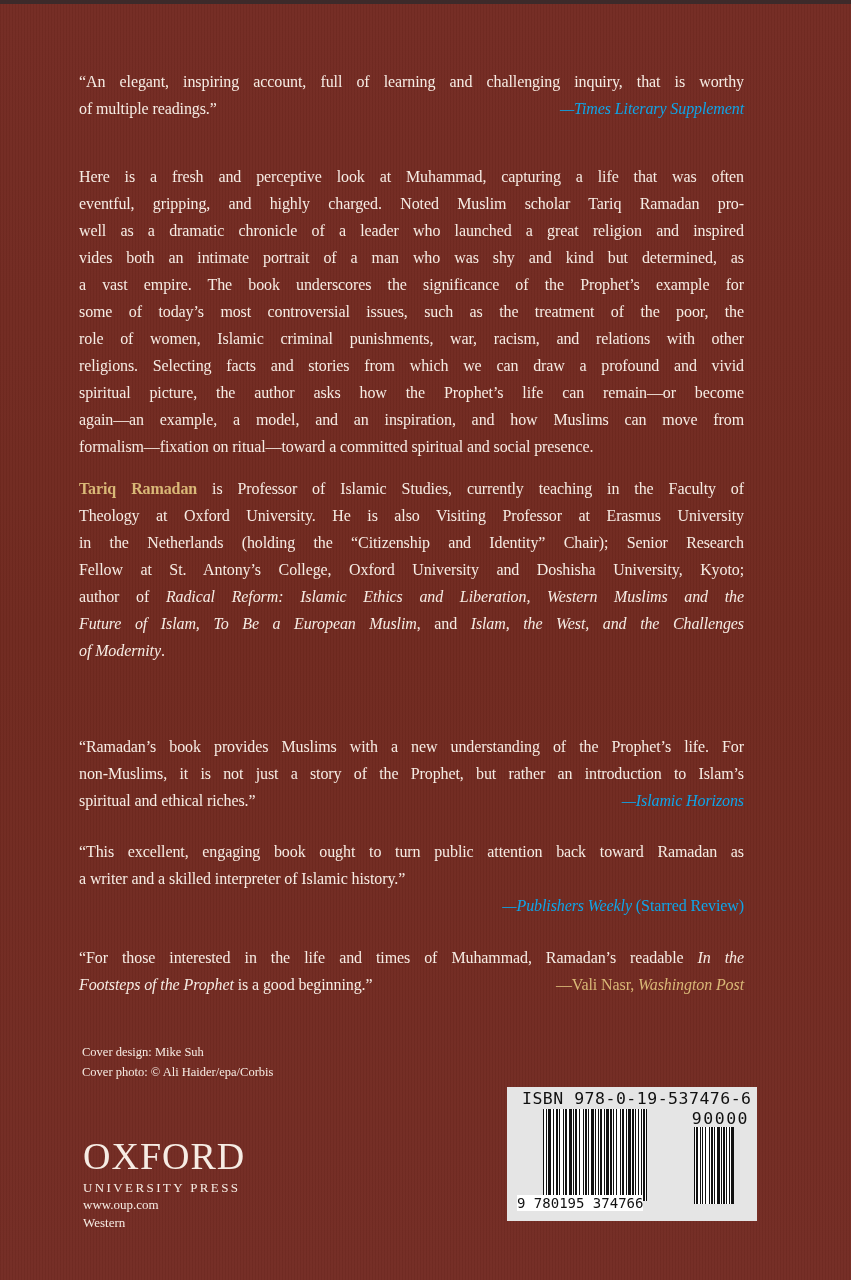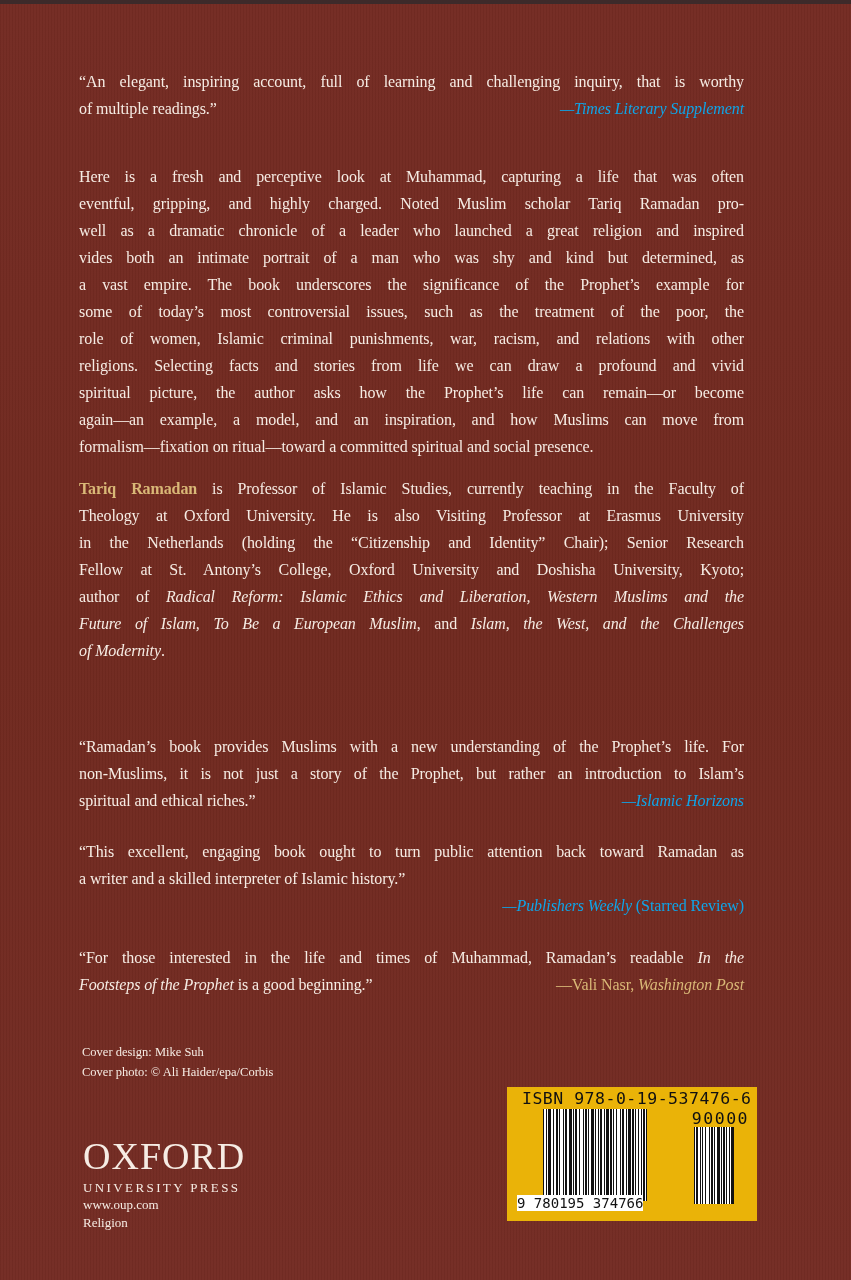--- a/index.html
+++ b/index.html
@@ -25,21 +25,21 @@
     .attr .normal { font-style: normal; margin-top: 37px; }
     .gold { color: #d9b877; font-weight: bold; }
     i { font-style: italic; }
     .credits { position: absolute; left: 82px; top: 1042px; font-size: 12.5px; line-height: 20px; }
     .oxford { position: absolute; left: 83px; top: 1138px; }
     .oxford-name { font-size: 38px; letter-spacing: 1px; line-height: 36px; }
     .oxford-press { font-size: 13px; letter-spacing: 2.4px; margin-top: 6px; }
     .oxford-url, .oxford-cat { font-size: 13px; line-height: 18px; }
     .barcode-box {
       position: absolute; left: 507px; top: 1087px; width: 250px; height: 134px;
-      background: #eab308; color: #111;
+      background: #e5e5e5; color: #111;
     }
     .isbn-top { position: absolute; left: 15px; top: 2px; font-family: "DejaVu Sans Mono", monospace; font-size: 16.5px; letter-spacing: 0.5px; }
     .price { position: absolute; right: 8px; top: 22px; font-family: "DejaVu Sans Mono", monospace; font-size: 16.5px; letter-spacing: 1.5px; }
     .bars-main { position: absolute; left: 36px; top: 22px; width: 140px; height: 92px; display: flex; }
     .bars-addon { position: absolute; left: 187px; top: 40px; width: 58px; height: 77px; display: flex; }
     .bar { height: 100%; }
     .isbn-bottom { position: absolute; left: 10px; top: 108px; font-family: "DejaVu Sans Mono", monospace; font-size: 14px; background: #fff; }
   </style>
 </head>
 <body>
@@ -56,21 +56,21 @@
 </div>
 
 <div class="block" style="top:163px;">
   <span class="line just">Here is a fresh and perceptive look at Muhammad, capturing a life that was often</span>
   <span class="line just">eventful, gripping, and highly charged. Noted Muslim scholar Tariq Ramadan pro-</span>
   <span class="line just">well as a dramatic chronicle of a leader who launched a great religion and inspired</span>
   <span class="line just">vides both an intimate portrait of a man who was shy and kind but determined, as</span>
   <span class="line just">a vast empire. The book underscores the significance of the Prophet’s example for</span>
   <span class="line just">some of today’s most controversial issues, such as the treatment of the poor, the</span>
   <span class="line just">role of women, Islamic criminal punishments, war, racism, and relations with other</span>
-  <span class="line just">religions. Selecting facts and stories from life we can draw a profound and vivid</span>
+  <span class="line just">religions. Selecting facts and stories from which we can draw a profound and vivid</span>
   <span class="line just">spiritual picture, the author asks how the Prophet’s life can remain—or become</span>
   <span class="line just">again—an example, a model, and an inspiration, and how Muslims can move from</span>
   <span class="line">formalism—fixation on ritual—toward a committed spiritual and social presence.</span>
 </div>
 
 <div class="block" style="top:475px;">
   <span class="line just"><span class="gold">Tariq Ramadan</span><span> is Professor of Islamic Studies, currently teaching in the Faculty of</span></span>
   <span class="line just">Theology at Oxford University. He is also Visiting Professor at Erasmus University</span>
   <span class="line just">in the Netherlands (holding the “Citizenship and Identity” Chair); Senior Research</span>
   <span class="line just">Fellow at St. Antony’s College, Oxford University and Doshisha University, Kyoto;</span>
@@ -106,21 +106,21 @@
 
 <div class="credits">
   <div>Cover design: Mike Suh</div>
   <div>Cover photo: © Ali Haider/epa/Corbis</div>
 </div>
 
 <div class="oxford">
   <div class="oxford-name">OXFORD</div>
   <div class="oxford-press">UNIVERSITY PRESS</div>
   <div class="oxford-url">www.oup.com</div>
-  <div class="oxford-cat">Religion</div>
+  <div class="oxford-cat">Western</div>
 </div>
 
 <div class="barcode-box">
   <div class="isbn-top">ISBN 978-0-19-537476-6</div>
   <div class="price">90000</div>
   <div class="bars-main" id="bars-main">
       <div class="bar" style="width: 1px; background: rgb(17, 17, 17);"></div>
       <div class="bar" style="width: 2px; background: rgb(255, 255, 255);"></div>
       <div class="bar" style="width: 1px; background: rgb(17, 17, 17);"></div>
       <div class="bar" style="width: 1px; background: rgb(255, 255, 255);"></div>

